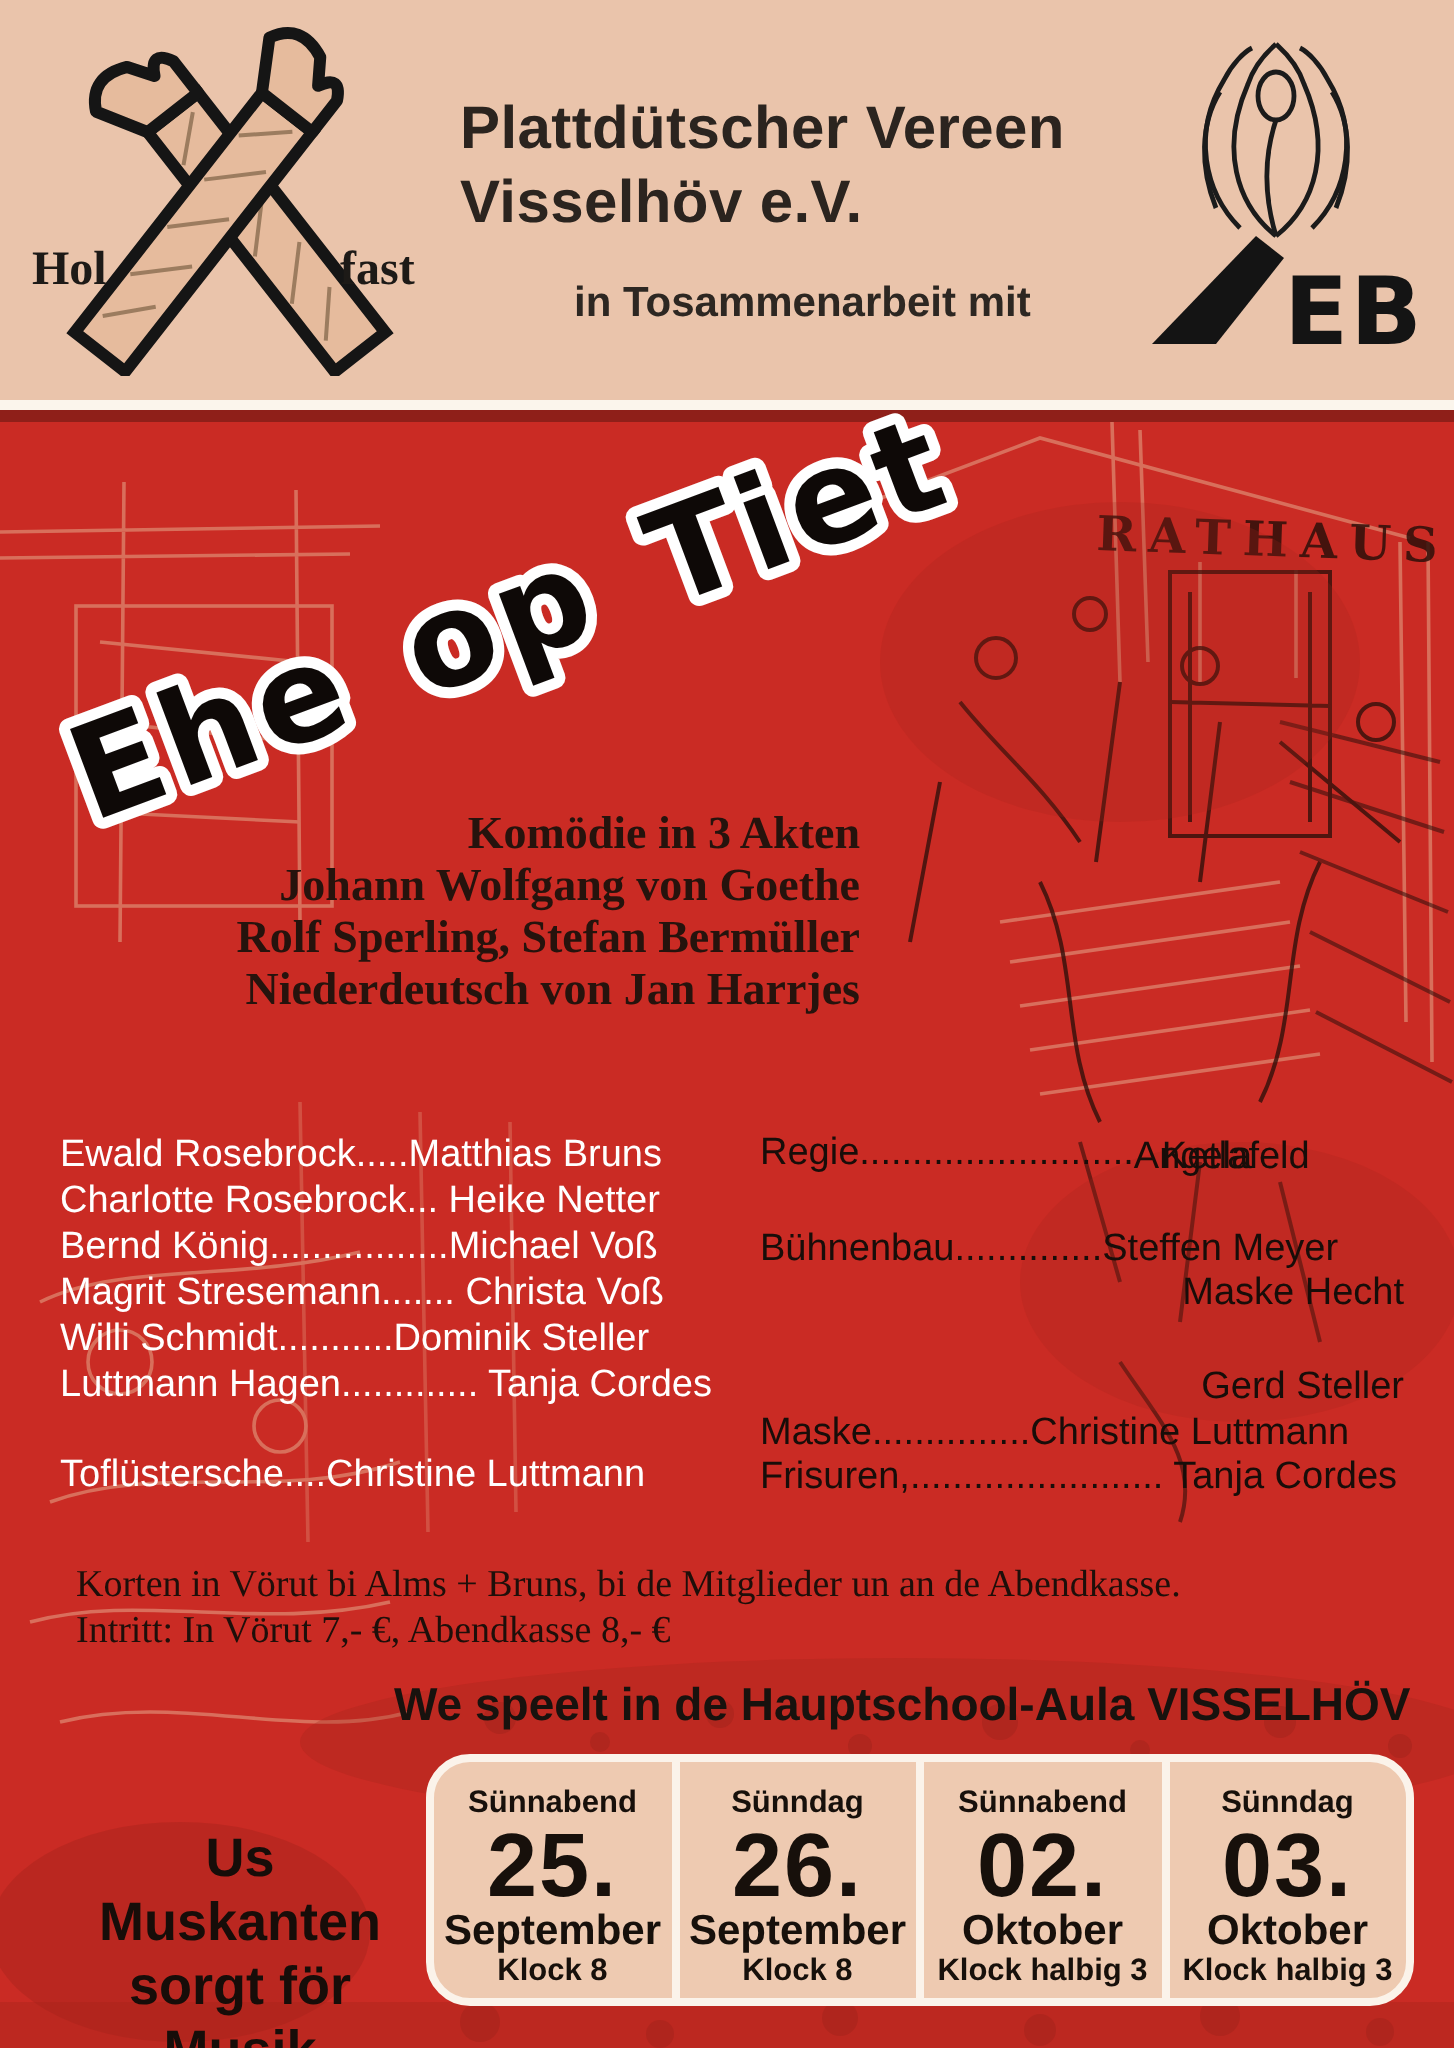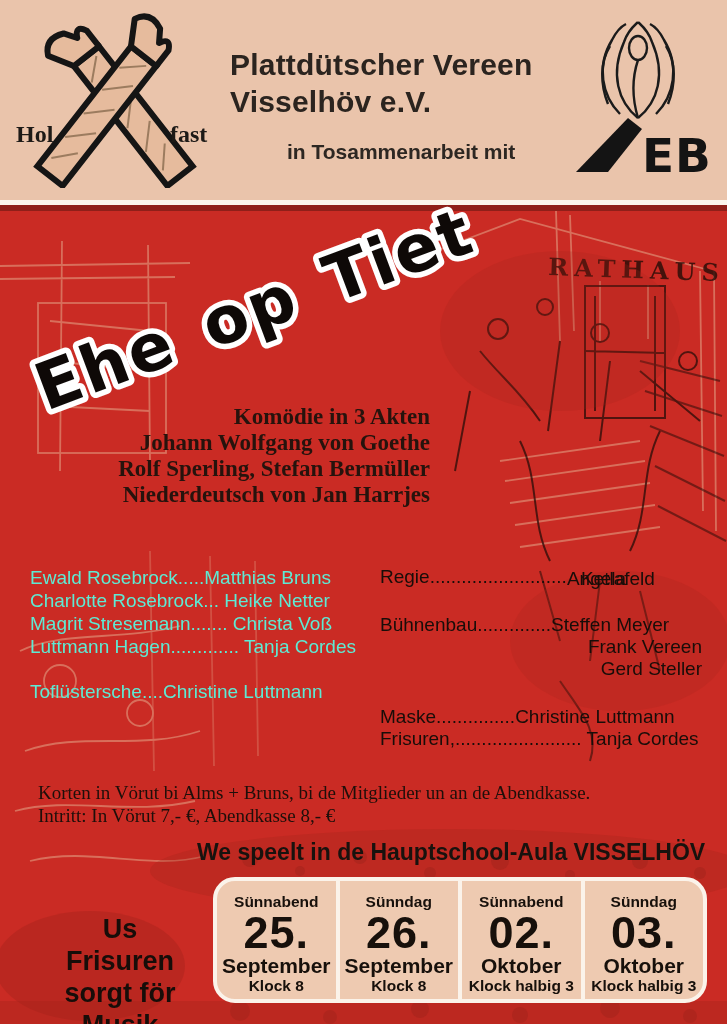--- a/index.html
+++ b/index.html
@@ -17,21 +17,21 @@
   
   .body-red{position:absolute;left:0;top:211px;width:727px;height:813px;background:#ca2b24;}
   .decor{position:absolute;left:0;top:0;width:727px;height:813px;pointer-events:none;}
   .title-svg{position:absolute;left:0;top:0;width:727px;height:420px;overflow:visible;}
   .title-text{font-family:"DejaVu Sans",sans-serif;font-weight:bold;font-size:65px;
               letter-spacing:3px;word-spacing:8px;paint-order:stroke;stroke:#ffffff;
               stroke-width:11px;stroke-linejoin:round;fill:#0e0907;}
   .subtitle{position:absolute;left:18px;top:193px;width:412px;text-align:right;
             font-family:Liberation Serif, serif;font-weight:bold;
             font-size:23px;line-height:26px;color:#26130d;}
-  .cast-left{position:absolute;left:30px;top:355px;font-size:19px;line-height:23px;color:#5eead4;}
+  .cast-left{position:absolute;left:30px;top:355px;font-size:19px;line-height:23px;color:#ffffff;}
   .cast-left .gap{height:22px;}
   .crew{position:absolute;left:380px;top:0;width:322px;font-size:19px;color:#180d09;}
   .crew .line{position:absolute;left:0;width:322px;white-space:nowrap;}
   .crew .r{text-align:right;padding-right:6px;}
   .ovl{position:relative;display:inline-block;width:104px;height:20px;vertical-align:bottom;}
   .ovl span{position:absolute;top:0;white-space:nowrap;}
   .ovl .a{left:0;}
   .ovl .b{left:14px;}
   .tickets{position:absolute;left:38px;top:570px;width:660px;
            font-family:"Liberation Serif","DejaVu Serif",serif;font-weight:normal;
@@ -171,47 +171,49 @@
     <div class="subtitle">
       <div>Komödie in 3 Akten</div>
       <div>Johann Wolfgang von Goethe</div>
       <div>Rolf Sperling, Stefan Bermüller</div>
       <div>Niederdeutsch von Jan Harrjes</div>
     </div>
 
     <div class="cast-left">
       <div>Ewald Rosebrock.....Matthias Bruns</div>
       <div>Charlotte Rosebrock... Heike Netter</div>
+      <div>Bernd König.................Michael Voß</div>
       <div>Magrit Stresemann....... Christa Voß</div>
+      <div>Willi Schmidt...........Dominik Steller</div>
       <div>Luttmann Hagen............. Tanja Cordes</div>
       <div class="gap"></div>
       <div>Toflüstersche....Christine Luttmann</div>
     </div>
 
     <div class="crew">
       <div class="line" style="top:355px">
         <span>Regie..........................</span><span class="ovl"><span class="a">Angela</span><span class="b">Ketlafeld</span></span>
       </div>
       <div class="line" style="top:403px">Bühnenbau..............Steffen Meyer</div>
-      <div class="line r" style="top:425px">Frank Vereen</div>
-      <div class="line r" style="top:447px">Gerd Steller</div>
+      <div class="line r" style="top:425px">Maske Hecht</div>
+      <div class="line r" style="top:472px">Gerd Steller</div>
       <div class="line" style="top:495px">Maske...............Christine Luttmann</div>
       <div class="line" style="top:517px">Frisuren,........................ Tanja Cordes</div>
     </div>
 
     <div class="tickets">
       <div>Korten in Vörut bi Alms + Bruns, bi de Mitglieder un an de Abendkasse.</div>
       <div>Intritt: In Vörut 7,- €, Abendkasse 8,- €</div>
     </div>
 
     <div class="venue">We speelt in de Hauptschool-Aula VISSELHÖV</div>
 
     <div class="music">
       <div>Us</div>
-      <div>Frisuren</div>
+      <div>Muskanten</div>
       <div>sorgt för</div>
       <div>Musik</div>
     </div>
 
     <div class="dates">
       <div class="date-cell">
         <div class="d-day">Sünnabend</div>
         <div class="d-num">25.</div>
         <div class="d-month">September</div>
         <div class="d-time">Klock 8</div>

